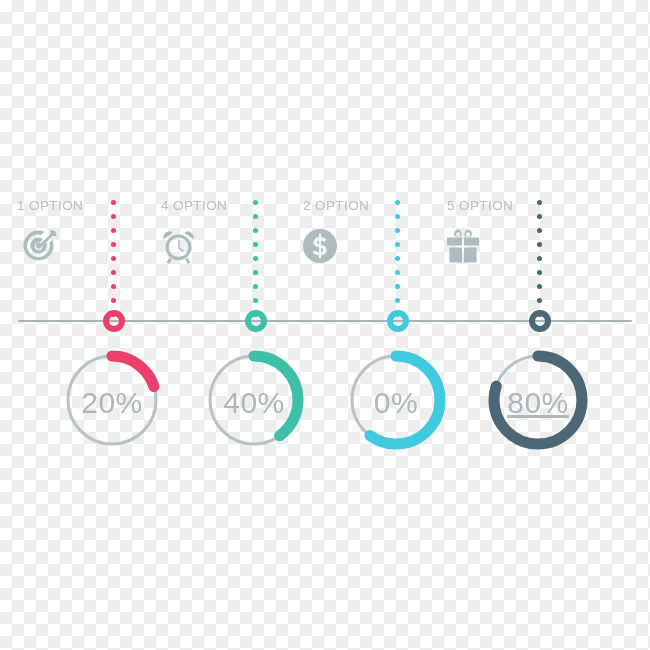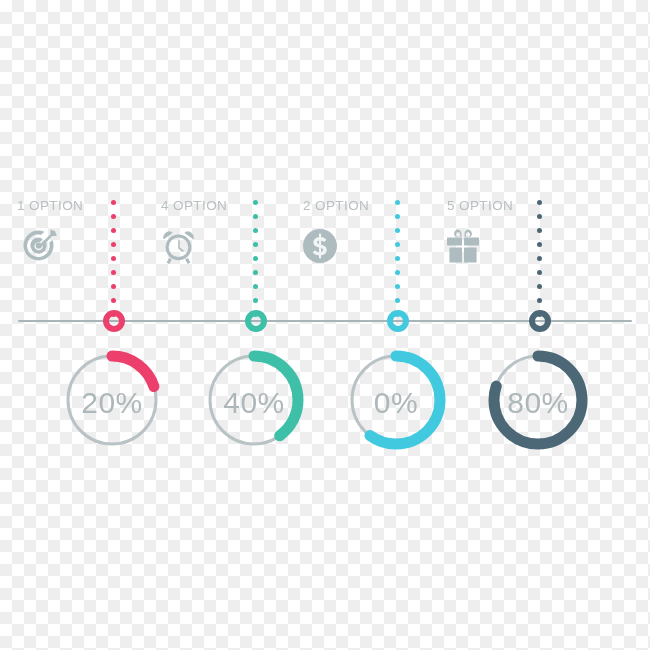--- a/index.html
+++ b/index.html
@@ -226,15 +226,15 @@
     </svg>
   </div>
   <div class="donut-value" style="left:340px; top:386px;">0%</div>
 
   <div class="donut" style="left:482px; top:344px;">
     <svg width="112" height="112" viewBox="0 0 112 112">
       <circle cx="56" cy="56" r="44" fill="none" stroke="#b9c3c6" stroke-width="3"></circle>
       <circle class="donut-arc" cx="56" cy="56" r="44" fill="none" stroke="#4c6876" stroke-width="11" stroke-linecap="round" transform="rotate(-90 56 56)" stroke-dasharray="221.16812281272144 55.29203070318033"></circle>
     </svg>
   </div>
-  <div class="donut-value" style="left:482px; top:386px;">80%</div>
+  <div class="donut-value" style="left:482px; top:386px;text-decoration:underline;">80%</div>
 
 </div>
 
 </body></html>

